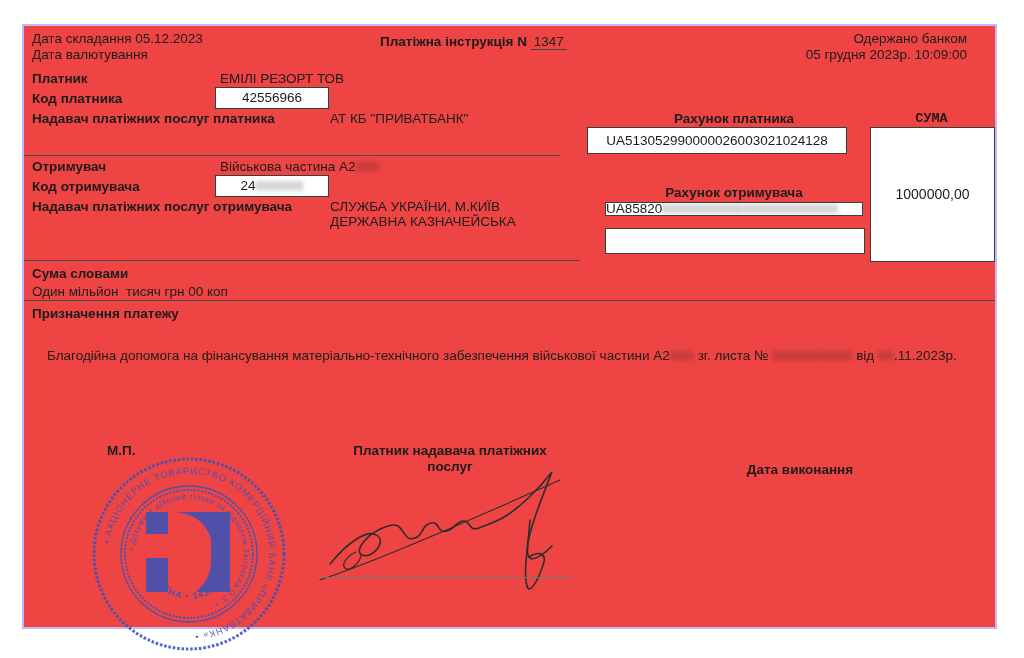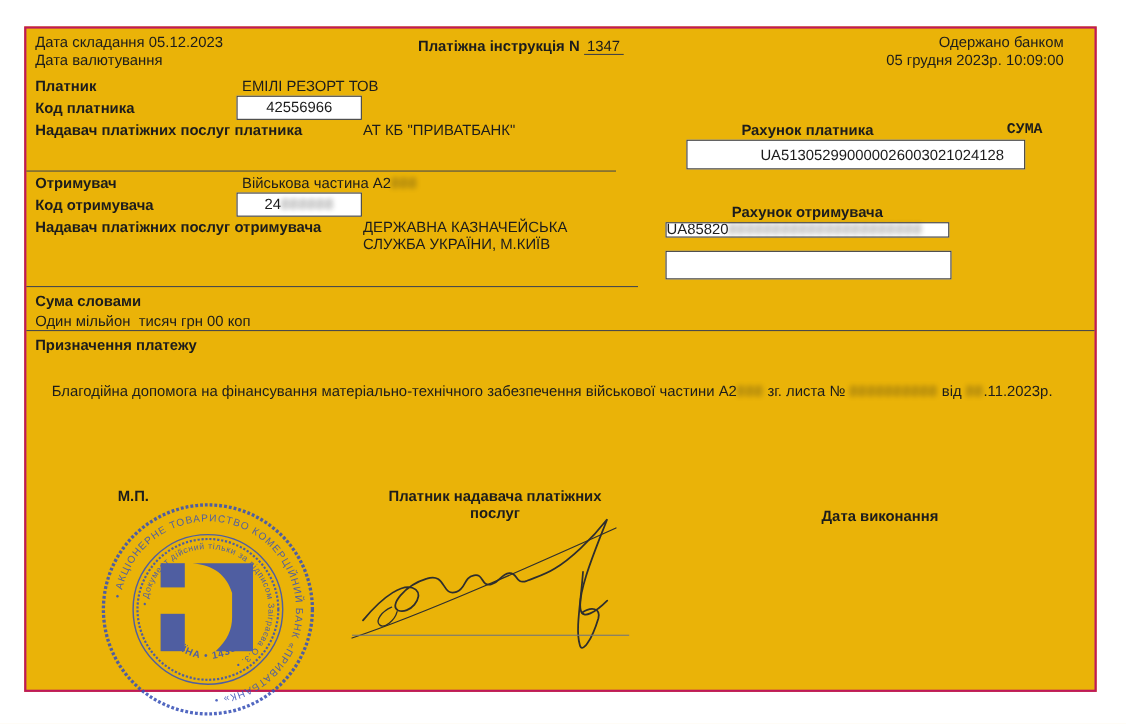--- a/index.html
+++ b/index.html
@@ -1,19 +1,19 @@
 <!DOCTYPE html>
 <html><head>
 <meta charset="utf-8">
 <style>
   html,body{margin:0;padding:0;background:#fff;}
   body{width:1024px;height:658px;position:relative;overflow:hidden;
        font-family:"Liberation Sans",sans-serif;color:#1c1c1c;font-size:13.5px;line-height:1.18;}
   .doc{position:absolute;left:22px;top:24px;width:971px;height:601px;
-       border:2px solid #be185d;background:#eab308;}
+       border:2px solid #c4b5fd;background:#ef4444;}
   .abs{position:absolute;white-space:nowrap;}
   .lbl{font-weight:bold;}
   .box{position:absolute;border:1.4px solid #3d3d3d;display:flex;align-items:center;justify-content:center;background:#fff;}
   .hdr-center{position:absolute;text-align:center;}
   .divider{position:absolute;height:0;border-top:1.6px solid #4a4a4a;}
   .num-underline{font-weight:normal;border-bottom:1.4px solid #444;padding:0 3px;}
   .right-block{position:absolute;text-align:right;}
   .two-line{white-space:normal;line-height:15px;}
   .blur{filter:blur(2.6px);opacity:.55;letter-spacing:.5px;}
   .purpose-text{white-space:pre-wrap;}
@@ -49,43 +49,46 @@
 
   <div class="abs lbl" style="left:8px;top:65px;">Код платника</div>
   <div class="box" style="left:191px;top:61px;width:112px;height:20px;">
     <span>42556966</span>
   </div>
 
   <div class="abs lbl" style="left:8px;top:85px;">Надавач платіжних послуг платника</div>
   <div class="abs" style="left:306px;top:85px;">АТ КБ "ПРИВАТБАНК"</div>
 
   <div class="hdr-center lbl" style="left:581px;top:85px;width:258px;">Рахунок платника</div>
-  <div class="box" style="left:600px;top:101px;width:258px;height:25px;padding-left:48px;">
+  <div class="box" style="left:563px;top:101px;width:258px;height:25px;">
     <span>UA513052990000026003021024128</span>
   </div>
 
   <div class="hdr-center lbl" style="left:846px;top:85px;width:123px;font-family:Liberation Mono, monospace;">СУМА</div>
+  <div class="box amount" style="left:846px;top:101px;width:123px;height:133px;">
+    <span>1000000,00</span>
+  </div>
 
   <div class="divider" style="left:0;top:129px;width:536px;"></div>
 
   <div class="abs lbl" style="left:8px;top:133px;">Отримувач</div>
   <div class="abs" style="left:196px;top:133px;">
     <span>Військова частина А2</span><span class="blur">888</span>
   </div>
 
   <div class="abs lbl" style="left:8px;top:153px;text-align:right;">Код отримувача</div>
   <div class="box" style="left:191px;top:149px;width:112px;height:20px;">
     <span>24</span>
       <span class="blur">888888</span>
   </div>
 
   <div class="abs lbl" style="left:8px;top:173px;">Надавач платіжних послуг отримувача</div>
   <div class="abs two-line" style="left:306px;top:173px;width:230px;">
+    <div>СЛУЖБА УКРАЇНИ, М.КИЇВ</div>
     <div>ДЕРЖАВНА КАЗНАЧЕЙСЬКА</div>
-    <div>СЛУЖБА УКРАЇНИ, М.КИЇВ</div>
   </div>
 
   <div class="hdr-center lbl" style="left:581px;top:159px;width:258px;">Рахунок отримувача</div>
   <div class="box" style="left:581px;top:176px;width:258px;height:14px;justify-content:flex-start;box-sizing:border-box;">
     <span>UA85820</span>
       <span class="blur">8888888888888888888888</span>
   </div>
   <div class="box" style="left:581px;top:202px;width:258px;height:24px;"></div>
 
   <div class="divider" style="left:0;top:234px;width:556px;"></div>

